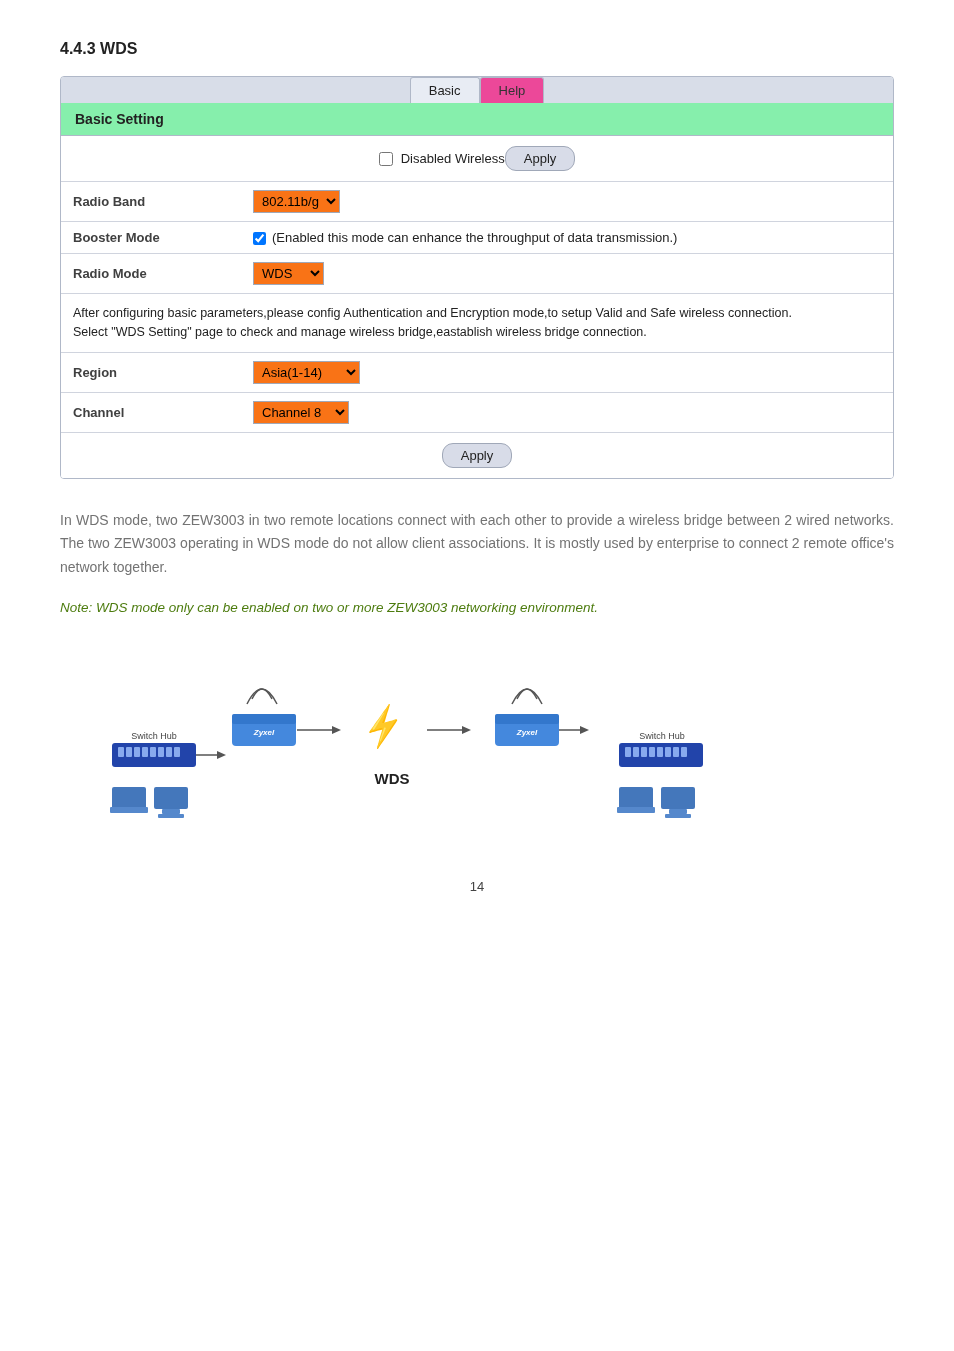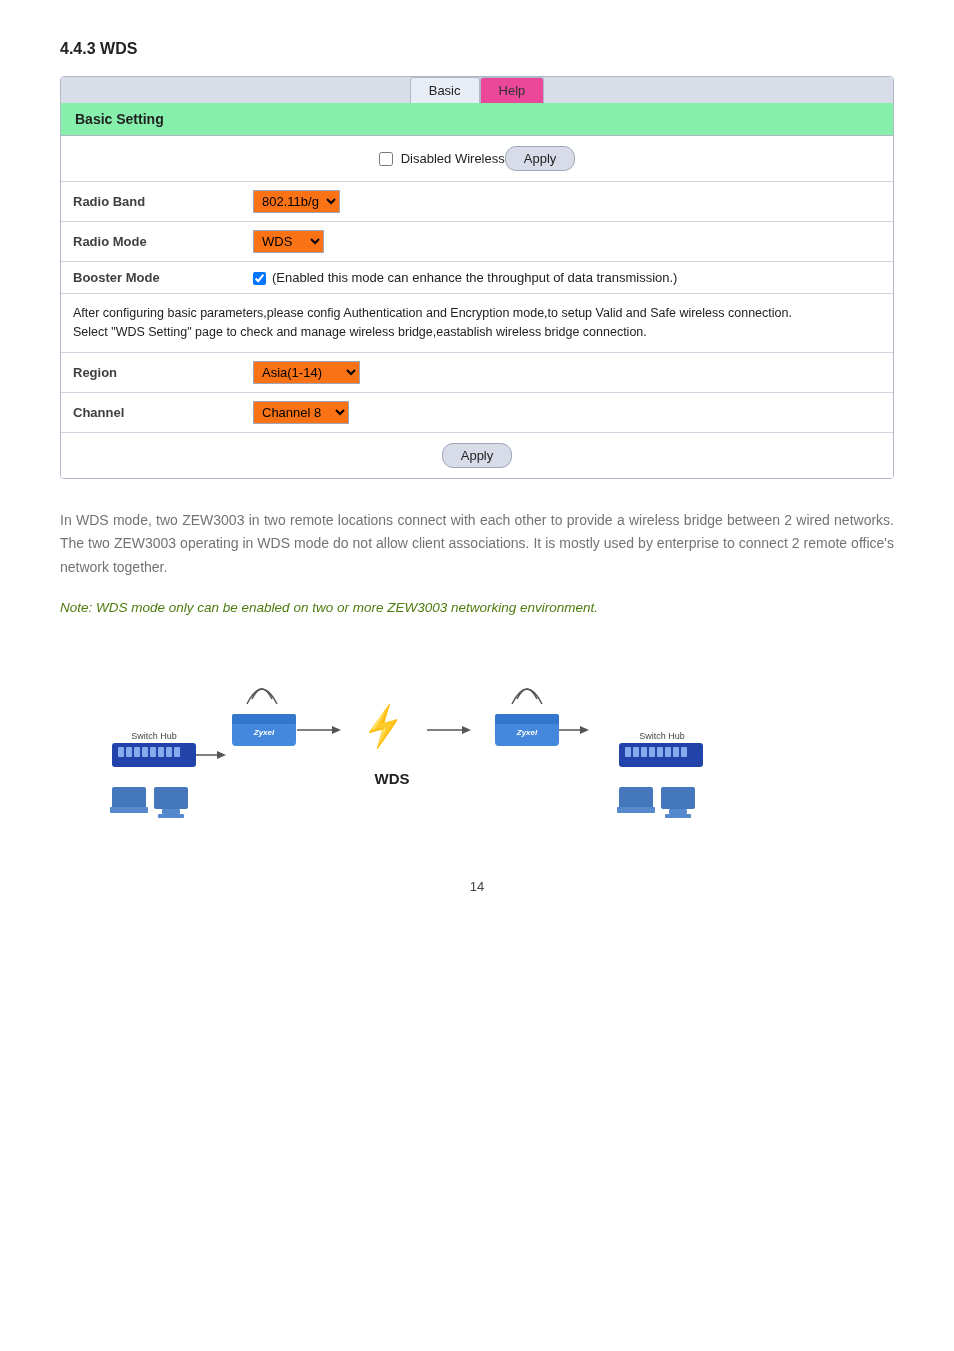--- a/index.html
+++ b/index.html
@@ -222,37 +222,37 @@
           <td>
             <select>
               <option>802.11b/g</option>
               <option>802.11b</option>
               <option>802.11g</option>
             </select>
           </td>
         </tr>
 
         <tr>
+          <td>Booster Mode</td>
+          <td>
+            <label style="display:flex;align-items:flex-start;gap:6px;">
+              <input type="checkbox" checked="" style="margin-top: 2px;">
+              <span class="booster-text">(Enabled this mode can enhance the throughput of data transmission.)</span>
+            </label>
+          </td>
+        </tr>
+
+        <tr>
           <td>Radio Mode</td>
           <td>
             <select>
               <option>WDS</option>
               <option>AP</option>
               <option>Station</option>
             </select>
-          </td>
-        </tr>
-
-        <tr>
-          <td>Booster Mode</td>
-          <td>
-            <label style="display:flex;align-items:flex-start;gap:6px;">
-              <input type="checkbox" checked="" style="margin-top: 2px;">
-              <span class="booster-text">(Enabled this mode can enhance the throughput of data transmission.)</span>
-            </label>
           </td>
         </tr>
       </tbody>
     </table>
 
     <div class="info-box">
       <span>After configuring basic parameters,please config Authentication and Encryption mode,to setup Valid and Safe wireless connection.<br>Select "WDS Setting" page to check and manage wireless bridge,eastablish wireless bridge connection.</span>
     </div>
 
     <table class="settings-table">

